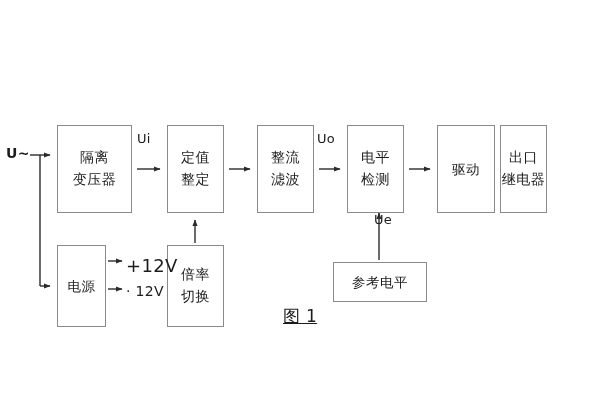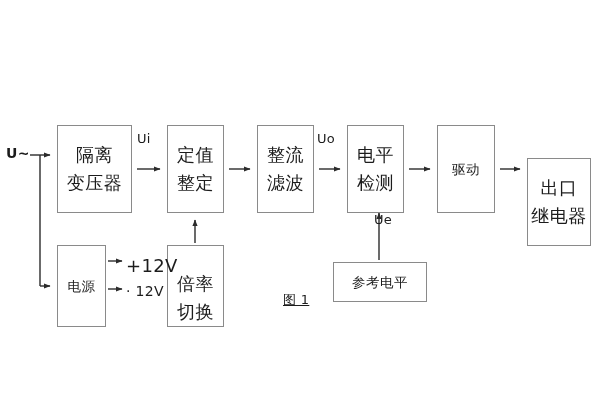--- a/index.html
+++ b/index.html
@@ -23,37 +23,37 @@
   .block {
     position: absolute;
     box-sizing: border-box;
     border: 1.5px solid #8a8a8a;
     background: #ffffff;
     display: flex;
     flex-direction: column;
     align-items: center;
     justify-content: center;
     color: #1c1c1c;
-    font-size: 18px;
+    font-size: 14px;
     line-height: 1.55;
     letter-spacing: 0.5px;
     white-space: nowrap;
   }
   .block .ln {
     display: block;
   }
   
   .b-isolation   { left: 57px;  top: 125px; width: 75px;  height: 88px; }
   .b-setting     { left: 167px; top: 125px; width: 57px;  height: 88px; }
   .b-rectifier   { left: 257px; top: 125px; width: 57px;  height: 88px; }
   .b-leveldet    { left: 347px; top: 125px; width: 57px;  height: 88px; }
   .b-drive       { left: 437px; top: 125px; width: 58px;  height: 88px; }
-  .b-relay       { left: 527px; top: 125px; width: 64px;  height: 88px; margin-top: 33px; }
+  .b-relay       { left: 500px; top: 125px; width: 47px;  height: 88px; }
   .b-power       { left: 57px;  top: 245px; width: 49px;  height: 82px; }
-  .b-multiplier  { left: 167px; top: 245px; width: 57px;  height: 82px; justify-content: flex-end; }
+  .b-multiplier  { left: 167px; top: 245px; width: 57px;  height: 82px; }
   .b-reference   { left: 333px; top: 262px; width: 94px;  height: 40px; }
 
   .b-drive, .b-power, .b-reference { font-size: 13.5px; }
 
   
   #wires {
     position: absolute;
     left: 0; top: 0;
     width: 600px; height: 400px;
     pointer-events: none;
@@ -65,21 +65,21 @@
     font-size: 13px;
     white-space: nowrap;
     letter-spacing: 0.3px;
   }
   .lbl-u-in  { left: 6px;   top: 145px; font-size: 14px; font-weight: 600; }
   .lbl-ui    { left: 137px; top: 131px; font-size: 13px; }
   .lbl-uo    { left: 317px; top: 131px; font-size: 13px; }
   .lbl-ue    { left: 374px; top: 212px; font-size: 13px; }
   .lbl-p12   { left: 126px; top: 255px; font-size: 18px; }
   .lbl-n12   { left: 126px; top: 283px; font-size: 14px; }
-  .lbl-fig   { left: 283px; top: 291px; font-size: 13px; text-decoration: underline; }
+  .lbl-fig   { left: 283px; top: 305px; font-size: 17px; text-decoration: underline; }
 </style>
 </head>
 <body>
 
 <div id="canvas">
 
   <svg id="wires" viewBox="0 0 600 400" xmlns="http://www.w3.org/2000/svg">
     <defs>
       <marker id="arrR" markerWidth="7" markerHeight="7" refX="6" refY="3" orient="auto" markerUnits="userSpaceOnUse">
         <path d="M0,0.4 L6.6,3 L0,5.6 z" fill="#2b2b2b"></path>

